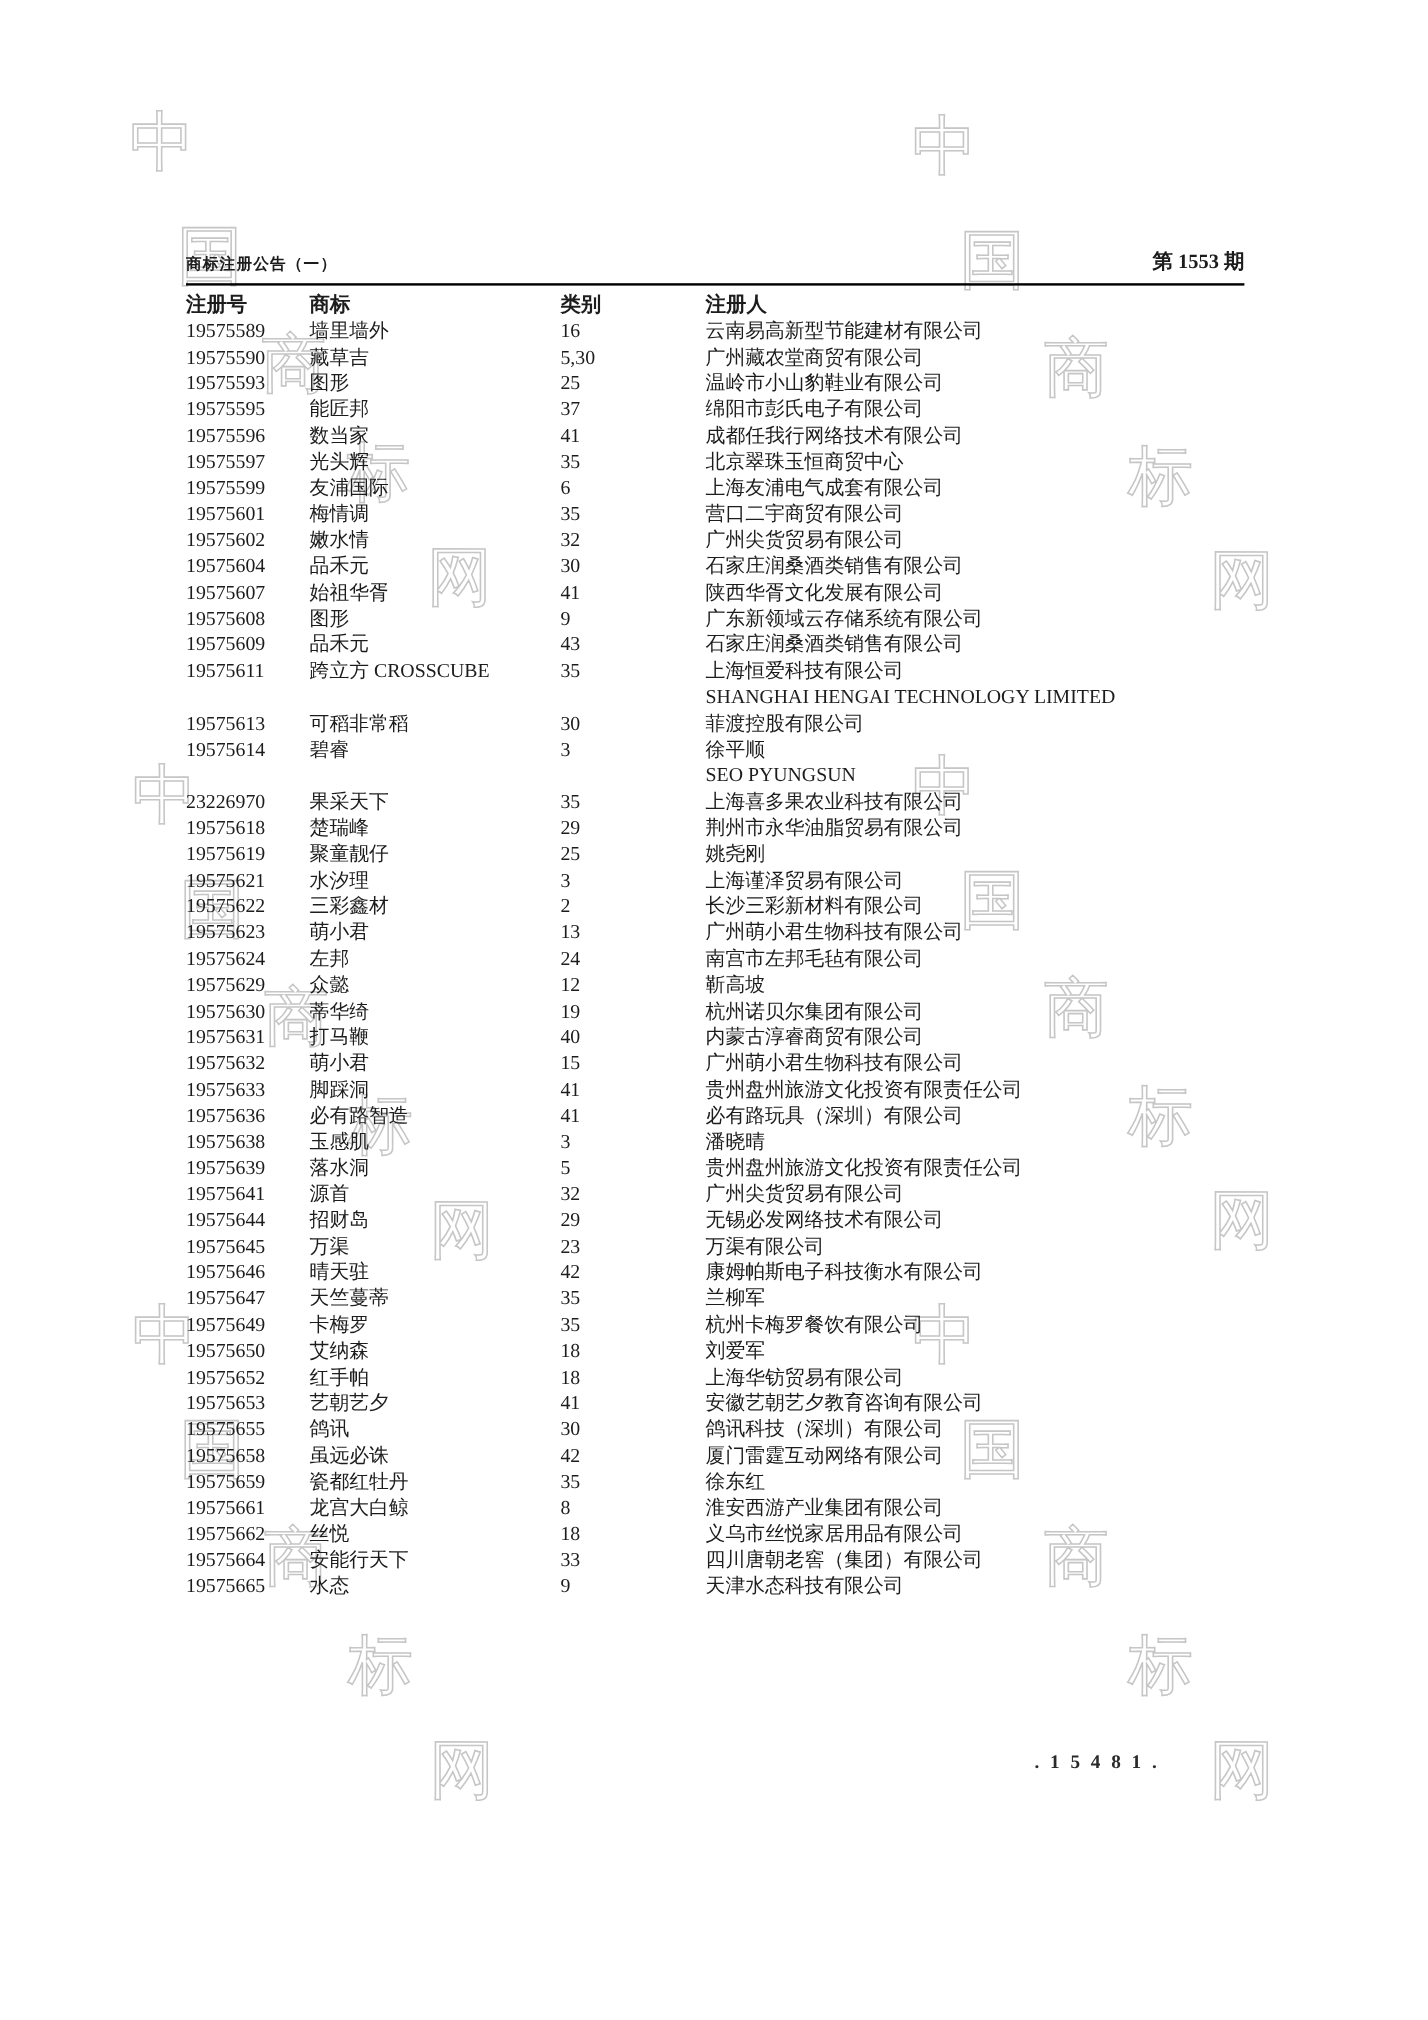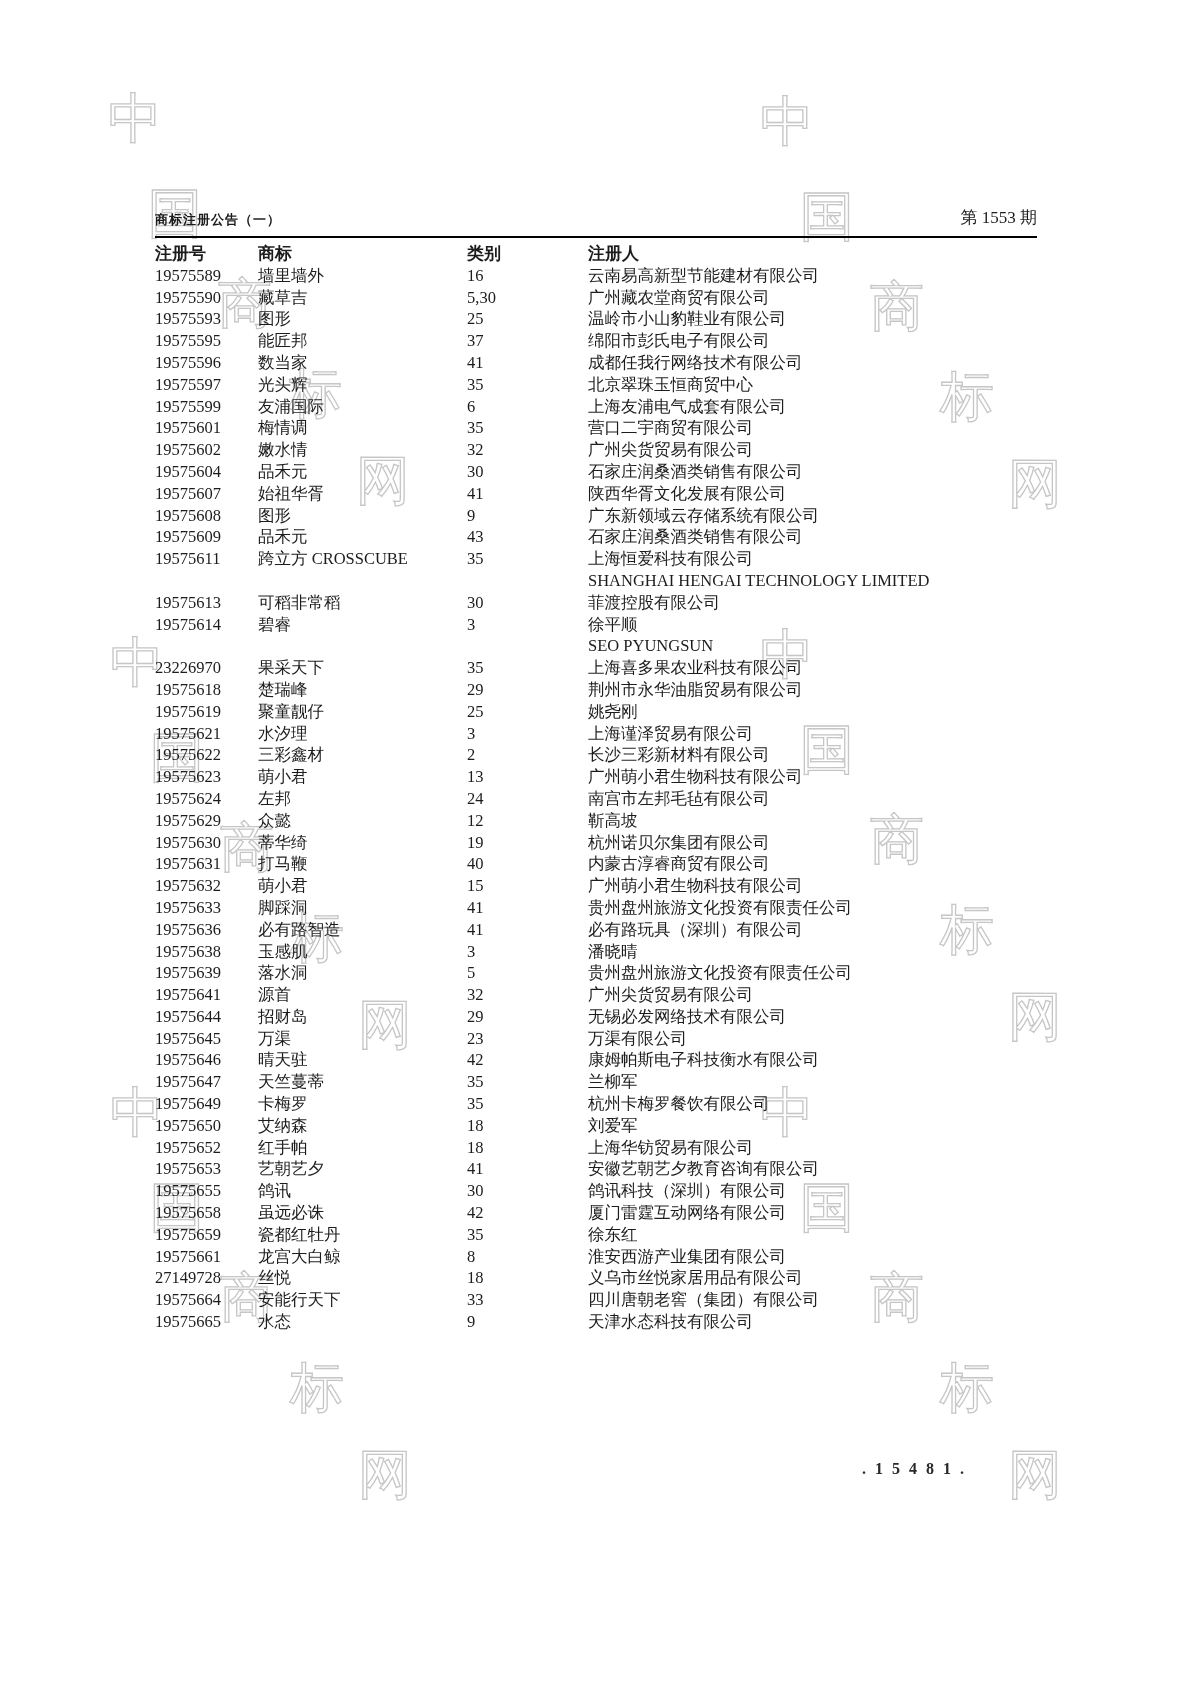--- a/index.html
+++ b/index.html
@@ -26,21 +26,21 @@
     .wm-char { color: #dedede; }
   }
   
   .content { position: absolute; z-index: 1; left: 155px; top: 206px; width: 882px; }
   .header-bar {
     display: flex;
     justify-content: space-between;
     align-items: flex-end;
   }
   .doc-title { font-size: 13px; font-weight: bold; letter-spacing: 1px; }
-  .issue-no  { font-size: 17px; font-weight: normal; }
+  .issue-no  { font-size: 17px; font-weight: bold; }
   .rule {
     border: 0;
     border-top: 2.6px solid #000;
     margin: 7px 0 0 0;
   }
   .ttable { position: relative; margin-top: 5px; font-size: 16.5px; }
   .trow { position: relative; height: 21.8px; white-space: nowrap; }
   .trow.dbl { height: 43.6px; }
   .trow span { position: absolute; top: 0; line-height: 21.8px; white-space: nowrap; }
   .c-reg  { left: 0; }
@@ -372,21 +372,21 @@
           <span class="c-cls">35</span>
           <span class="c-rgt">徐东红</span>
         </div>
         <div class="trow">
           <span class="c-reg">19575661</span>
           <span class="c-mark">龙宫大白鲸</span>
           <span class="c-cls">8</span>
           <span class="c-rgt">淮安西游产业集团有限公司</span>
         </div>
         <div class="trow">
-          <span class="c-reg">27149728</span>
+          <span class="c-reg">19575662</span>
           <span class="c-mark">丝悦</span>
           <span class="c-cls">18</span>
           <span class="c-rgt">义乌市丝悦家居用品有限公司</span>
         </div>
         <div class="trow">
           <span class="c-reg">19575664</span>
           <span class="c-mark">安能行天下</span>
           <span class="c-cls">33</span>
           <span class="c-rgt">四川唐朝老窖（集团）有限公司</span>
         </div>

